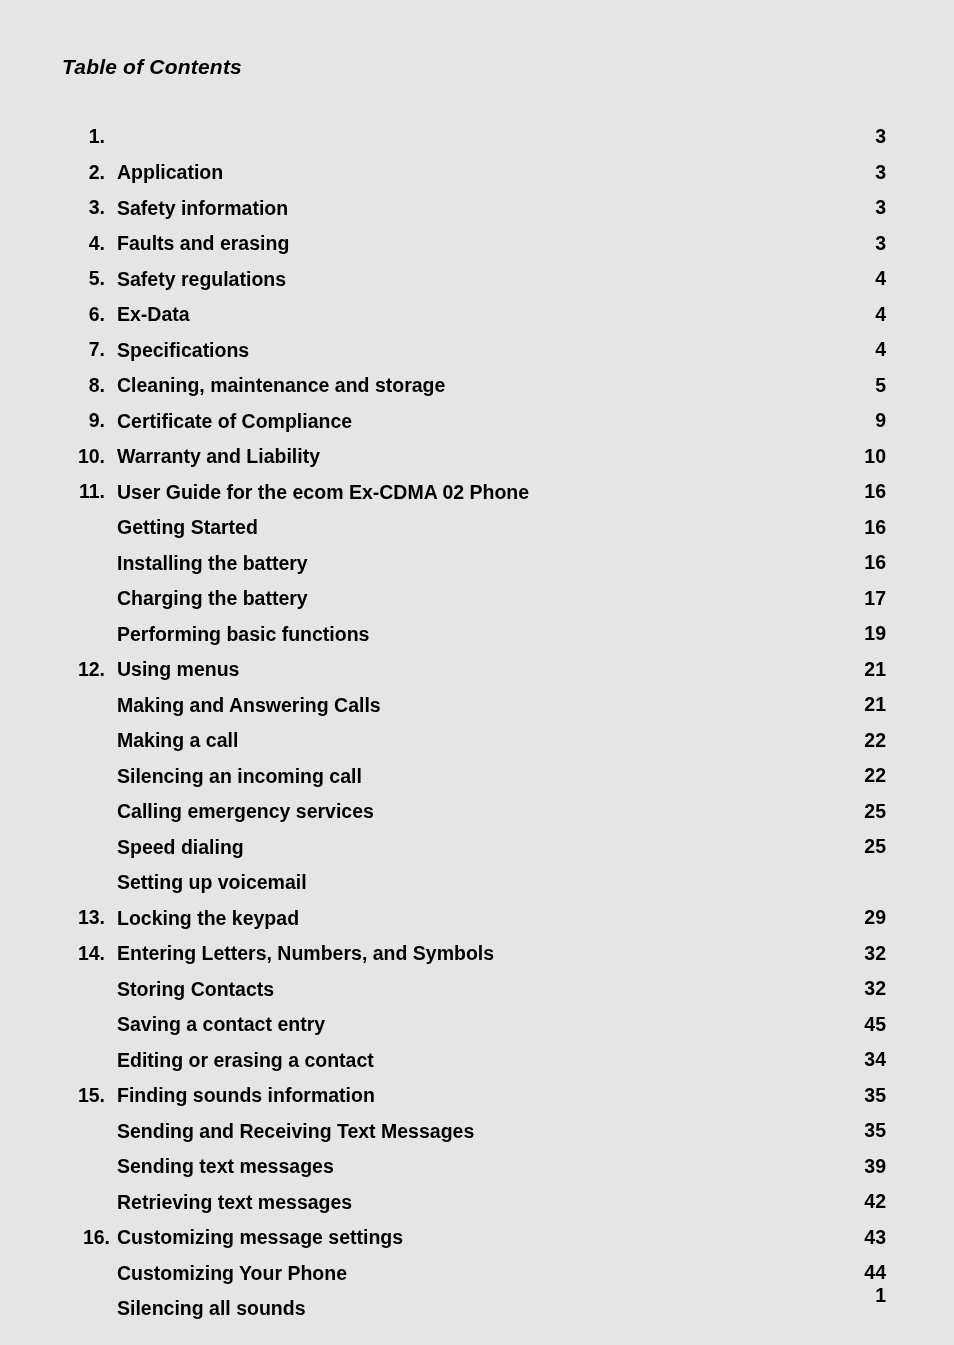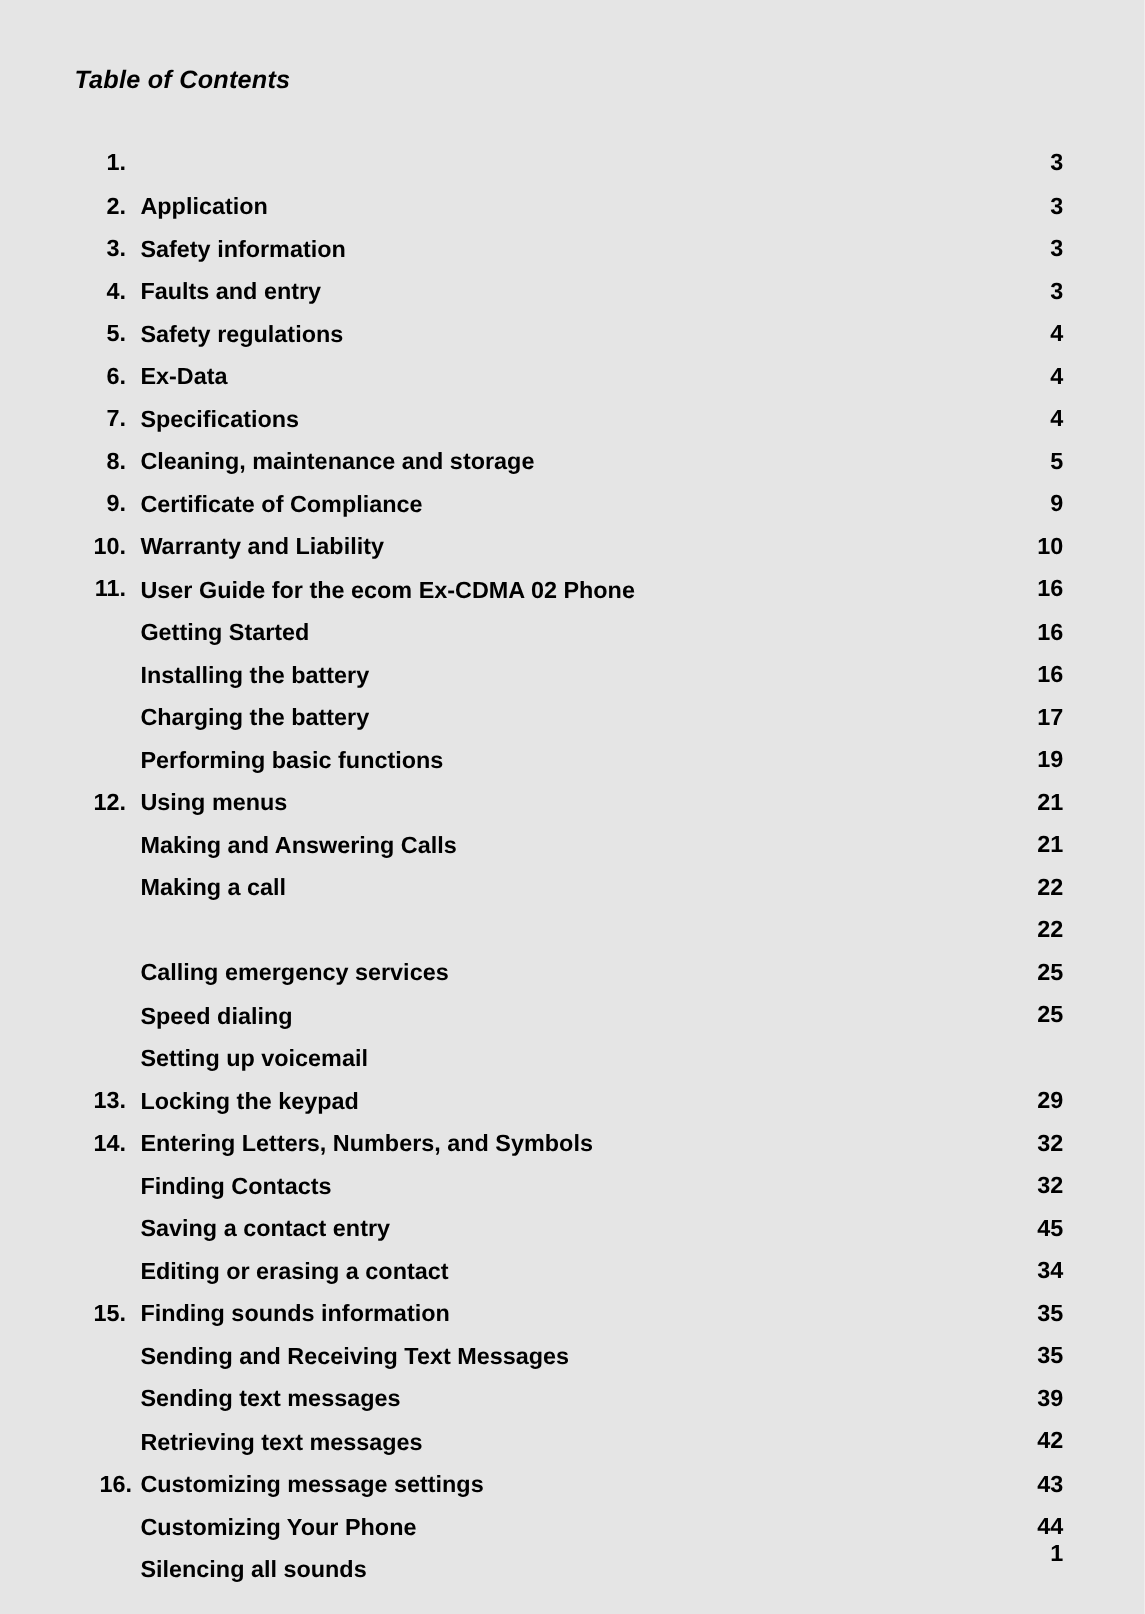--- a/index.html
+++ b/index.html
@@ -117,21 +117,21 @@
         <span class="toc-label">Application</span>
         <span class="toc-page">3</span>
       </div>
       <div class="toc-row level-1">
         <span class="toc-num">2.</span>
         <span class="toc-label">Safety information</span>
         <span class="toc-page">3</span>
       </div>
       <div class="toc-row level-1">
         <span class="toc-num">3.</span>
-        <span class="toc-label">Faults and entry</span>
+        <span class="toc-label">Faults and erasing</span>
         <span class="toc-page">3</span>
       </div>
       <div class="toc-row level-1">
         <span class="toc-num">4.</span>
         <span class="toc-label">Safety regulations</span>
         <span class="toc-page">3</span>
       </div>
       <div class="toc-row level-1">
         <span class="toc-num">5.</span>
         <span class="toc-label">Ex-Data</span>
@@ -192,20 +192,21 @@
         <span class="toc-label">Making and Answering Calls</span>
         <span class="toc-page">21</span>
       </div>
       <div class="toc-row level-2">
         <span class="toc-num"></span>
         <span class="toc-label">Making a call</span>
         <span class="toc-page">21</span>
       </div>
       <div class="toc-row level-2">
         <span class="toc-num"></span>
+        <span class="toc-label">Silencing an incoming call</span>
         <span class="toc-page">22</span>
       </div>
       <div class="toc-row level-2">
         <span class="toc-num"></span>
         <span class="toc-label">Calling emergency services</span>
         <span class="toc-page">22</span>
       </div>
       <div class="toc-row level-2">
         <span class="toc-num"></span>
         <span class="toc-label">Speed dialing</span>
@@ -220,21 +221,21 @@
         <span class="toc-num"></span>
         <span class="toc-label">Locking the keypad</span>
       </div>
       <div class="toc-row level-1">
         <span class="toc-num">13.</span>
         <span class="toc-label">Entering Letters, Numbers, and Symbols</span>
         <span class="toc-page">29</span>
       </div>
       <div class="toc-row level-1">
         <span class="toc-num">14.</span>
-        <span class="toc-label">Finding Contacts</span>
+        <span class="toc-label">Storing Contacts</span>
         <span class="toc-page">32</span>
       </div>
       <div class="toc-row level-2">
         <span class="toc-num"></span>
         <span class="toc-label">Saving a contact entry</span>
         <span class="toc-page">32</span>
       </div>
       <div class="toc-row level-2">
         <span class="toc-num"></span>
         <span class="toc-label">Editing or erasing a contact</span>

